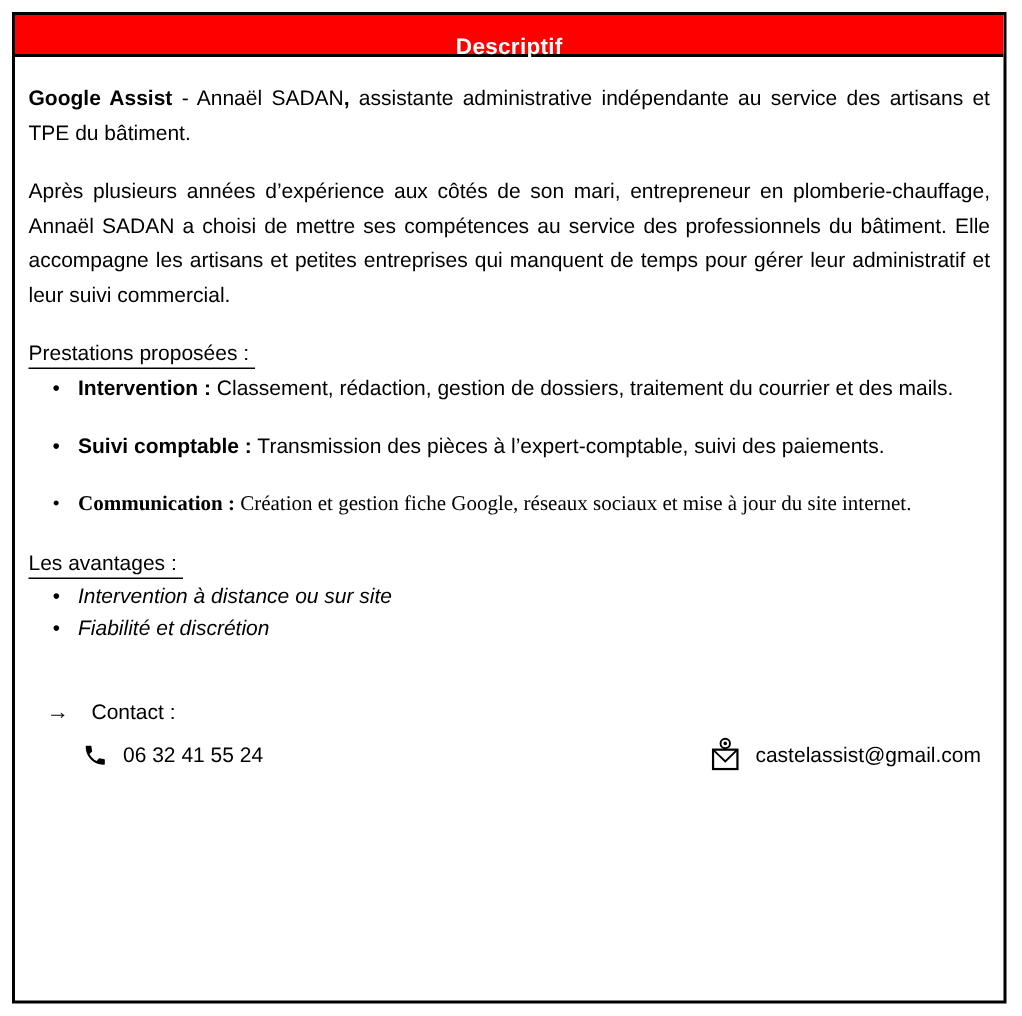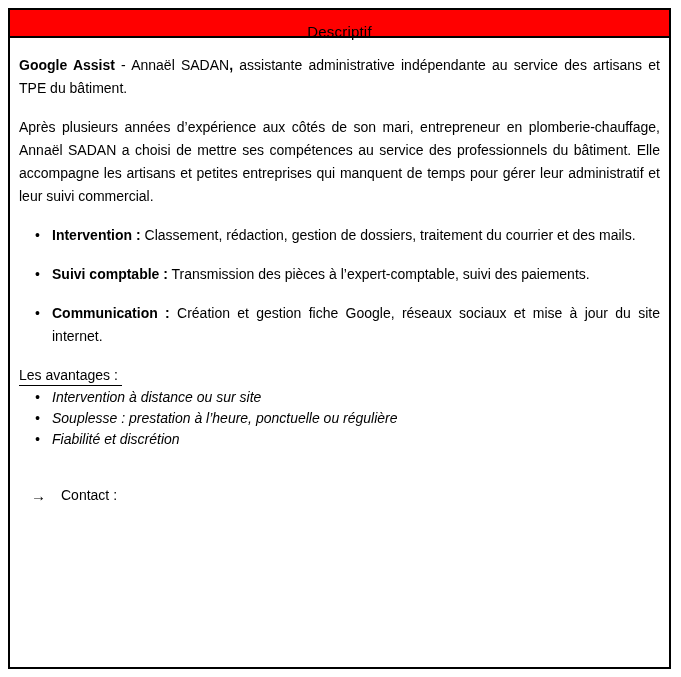--- a/index.html
+++ b/index.html
@@ -28,22 +28,22 @@
     overflow: hidden;
   }
   .header-bar {
     height: 26px;
     border-bottom: 2px solid #000000;
     display: flex;
     align-items: center;
     justify-content: center;
   }
   .header-bar .title {
-    color: #000000;
-    font-weight: normal;
+    color: #ffffff;
+    font-weight: bold;
     font-size: 15px;
     letter-spacing: 0.2px;
     margin-top: 17px;
   }
   .body {
     padding: 16px 9px 8px 9px;
     font-size: 14px;
     line-height: 23px;
   }
   p.para {
@@ -72,21 +72,21 @@
     padding-left: 33px;
     text-align: justify;
   }
   ul.bullets li::before {
     content: "\2022";
     position: absolute;
     left: 16px;
     top: 0;
   }
   ul.bullets.spaced li { margin-bottom: 16px; }
-  ul.bullets.spaced li:last-child { margin-bottom: 16px; }
+  ul.bullets.spaced li:last-child { margin-bottom: 16px; font-family: Liberation Serif, serif; }
   ul.bullets.tight li {
     line-height: 21px;
     margin-bottom: 0;
     text-align: left;
     font-style: italic;
   }
   .contact {
     margin-top: 34px;
   }
   .contact-row1 {
@@ -123,39 +123,62 @@
     <div class="header-bar" style="background:#FF0000;">
       <span class="title">Descriptif</span>
     </div>
 
     <div class="body">
 
       <p class="para"><span class="bold">Google Assist</span><span> - Annaël SADAN</span><span class="bold">,</span><span> assistante administrative indépendante au service des artisans et TPE du bâtiment.</span></p>
 
       <p class="para">Après plusieurs années d’expérience aux côtés de son mari, entrepreneur en plomberie-chauffage, Annaël SADAN a choisi de mettre ses compétences au service des professionnels du bâtiment. Elle accompagne les artisans et petites entreprises qui manquent de temps pour gérer leur administratif et leur suivi commercial.</p>
 
+      <div class="section-heading">
+        <span class="u">Prestations proposées :</span>
+      </div>
 
       <ul class="bullets spaced">
         <li><span class="bold">Intervention :</span><span> Classement, rédaction, gestion de dossiers, traitement du courrier et des mails.</span></li>
         <li><span class="bold">Suivi comptable :</span><span> Transmission des pièces à l’expert-comptable, suivi des paiements.</span></li>
         <li><span class="bold">Communication :</span><span> Création et gestion fiche Google, réseaux sociaux et mise à jour du site internet.</span></li>
       </ul>
 
       <div class="section-heading">
         <span class="u">Les avantages :</span>
       </div>
 
       <ul class="bullets tight">
         <li>Intervention à distance ou sur site</li>
-        <li>Souplesse : prestation à l’heure, ponctuelle ou régulière</li>
         <li>Fiabilité et discrétion</li>
       </ul>
 
       <div class="contact">
         <div class="contact-row1">
           <span class="arrow">→</span>
           <span>Contact :</span>
         </div>
+        <div class="contact-row2">
+          <div class="contact-item">
+            <span class="icon">
+              <svg width="17" height="17" viewBox="0 0 24 24" aria-hidden="true">
+                <path fill="#000000" d="M6.62 10.79c1.44 2.83 3.76 5.14 6.59 6.59l2.2-2.21c.27-.27.67-.36 1.02-.24 1.12.37 2.33.57 3.57.57.55 0 1 .45 1 1V20c0 .55-.45 1-1 1-9.39 0-17-7.61-17-17 0-.55.45-1 1-1h3.5c.55 0 1 .45 1 1 0 1.25.2 2.45.57 3.57.11.35.03.74-.25 1.02l-2.2 2.2z"></path>
+              </svg>
+            </span>
+            <span>06 32 41 55 24</span>
+          </div>
+          <div class="contact-item">
+            <span class="icon">
+              <svg width="21" height="24" viewBox="0 0 22 26" aria-hidden="true">
+                <circle cx="11" cy="5" r="3.4" fill="none" stroke="#000000" stroke-width="1.4"></circle>
+                <circle cx="11" cy="5" r="1.3" fill="#000000"></circle>
+                <rect x="2.2" y="9.5" width="17.6" height="14" fill="none" stroke="#000000" stroke-width="1.6"></rect>
+                <path d="M2.2 9.5 L11 18 L19.8 9.5" fill="none" stroke="#000000" stroke-width="1.4"></path>
+              </svg>
+            </span>
+            <span>castelassist@gmail.com</span>
+          </div>
+        </div>
       </div>
 
     </div>
   </div>
 </div>
 
 </body></html>

